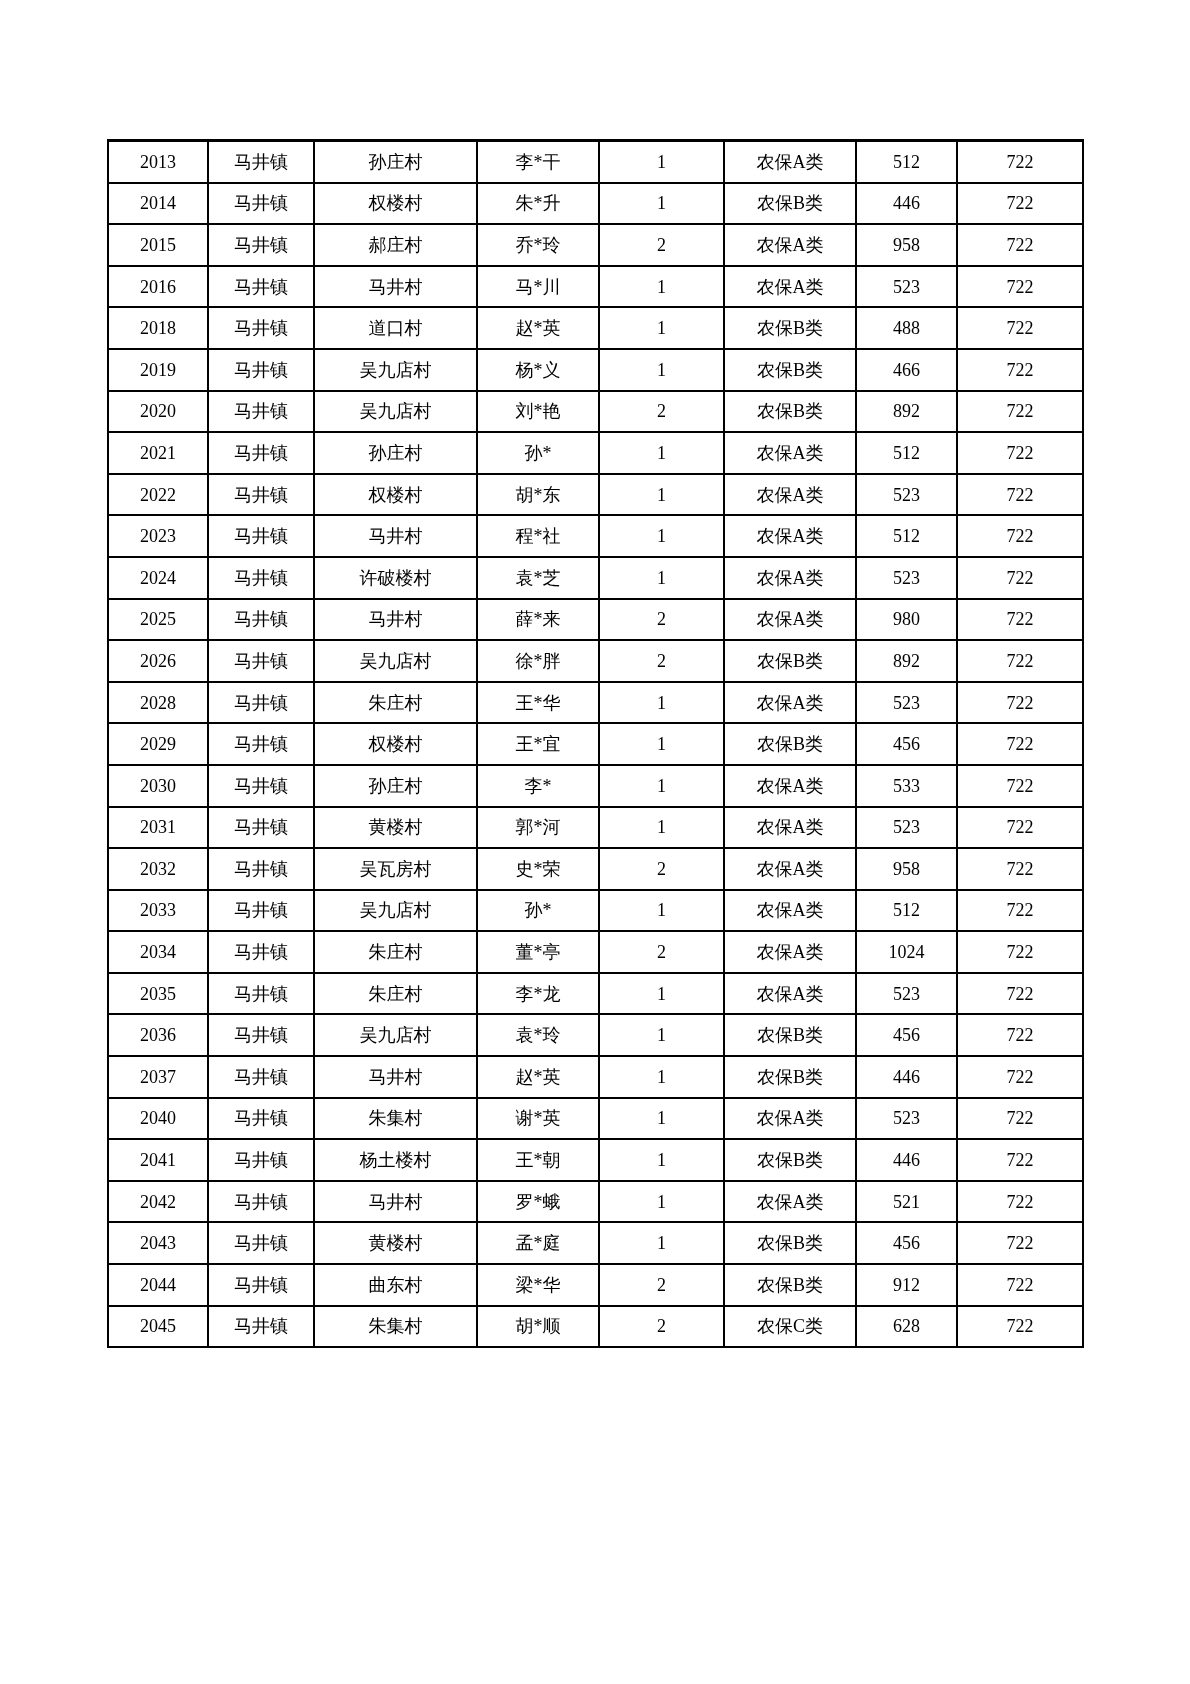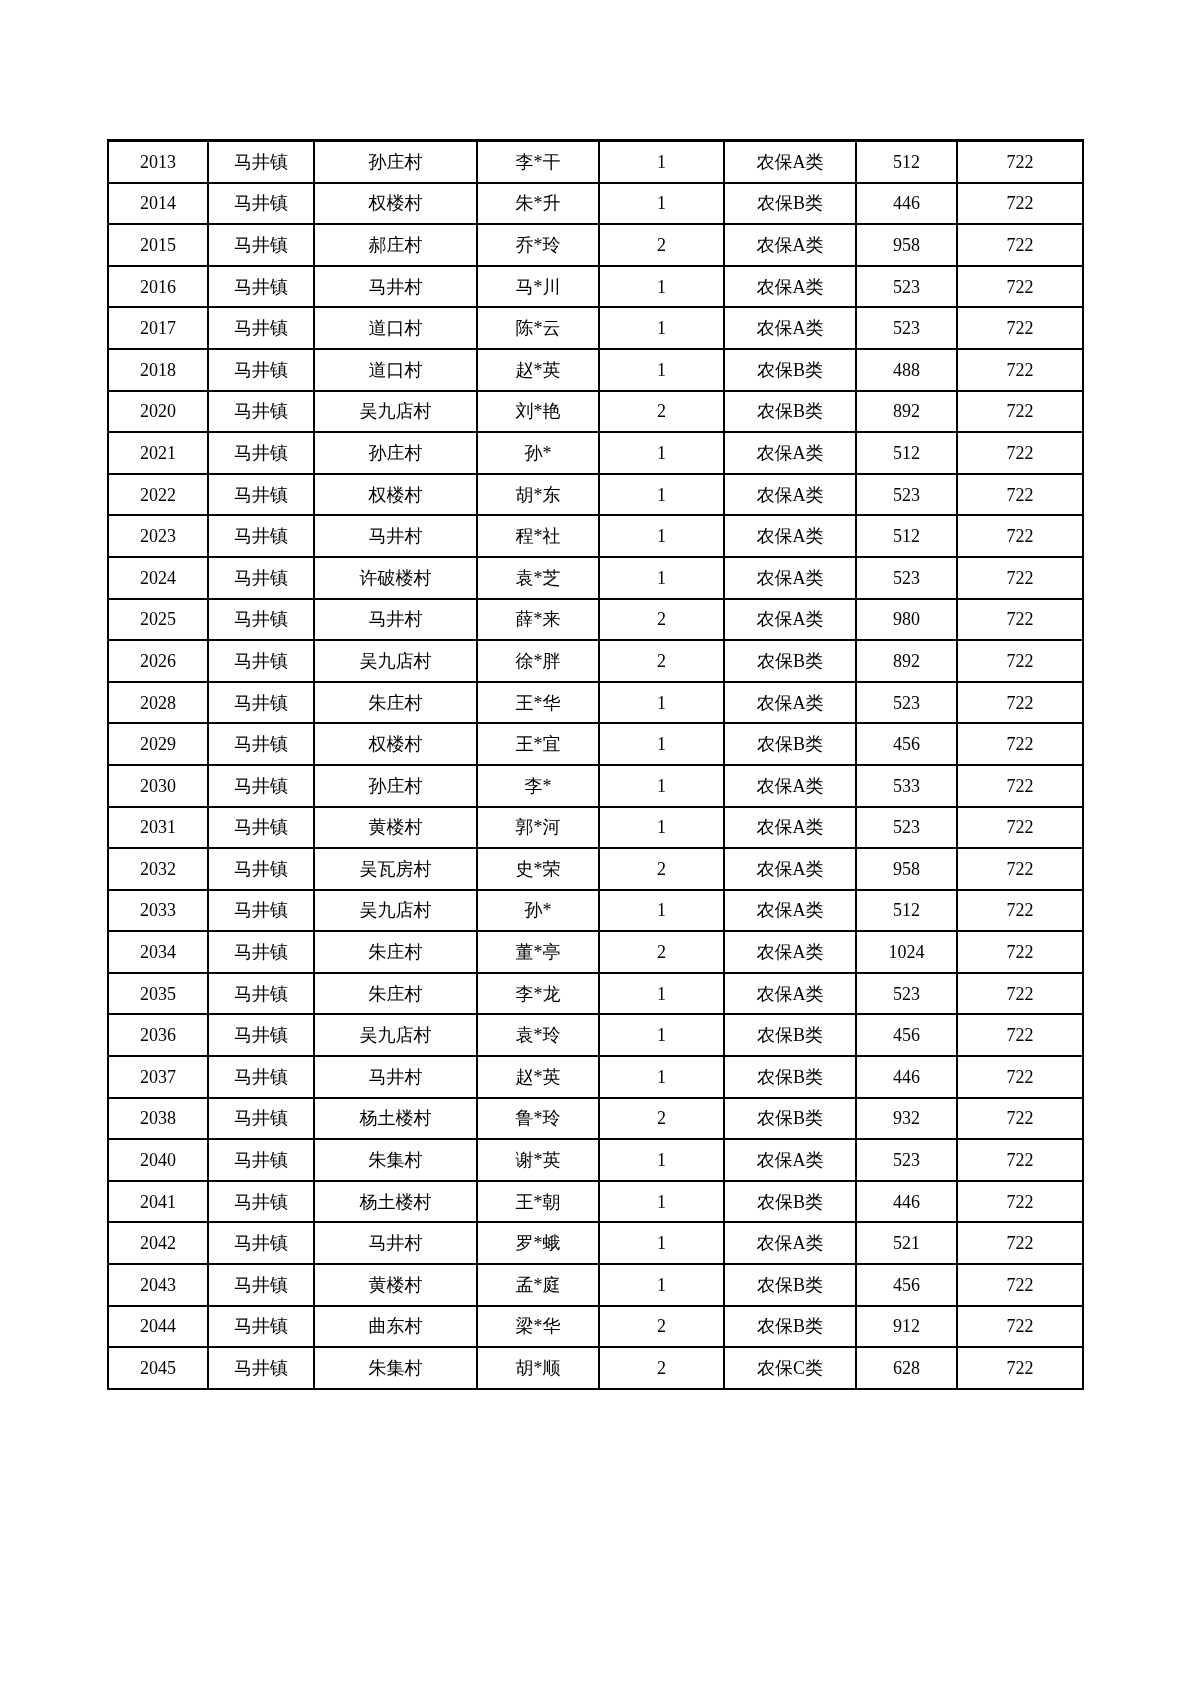--- a/index.html
+++ b/index.html
@@ -103,40 +103,40 @@
           <td>2016</td>
           <td>马井镇</td>
           <td>马井村</td>
           <td>马*川</td>
           <td>1</td>
           <td>农保A类</td>
           <td>523</td>
           <td>722</td>
         </tr>
         <tr>
-          <td>2017</td>
-          <td>马井镇</td>
-          <td>道口村</td>
-          <td>陈*云</td>
-          <td>1</td>
-          <td>农保A类</td>
-          <td>523</td>
-          <td>722</td>
-        </tr>
-        <tr>
           <td>2018</td>
           <td>马井镇</td>
           <td>道口村</td>
           <td>赵*英</td>
           <td>1</td>
           <td>农保B类</td>
           <td>488</td>
           <td>722</td>
         </tr>
         <tr>
+          <td>2019</td>
+          <td>马井镇</td>
+          <td>吴九店村</td>
+          <td>杨*义</td>
+          <td>1</td>
+          <td>农保B类</td>
+          <td>466</td>
+          <td>722</td>
+        </tr>
+        <tr>
           <td>2020</td>
           <td>马井镇</td>
           <td>吴九店村</td>
           <td>刘*艳</td>
           <td>2</td>
           <td>农保B类</td>
           <td>892</td>
           <td>722</td>
         </tr>
         <tr>
@@ -290,30 +290,20 @@
           <td>722</td>
         </tr>
         <tr>
           <td>2037</td>
           <td>马井镇</td>
           <td>马井村</td>
           <td>赵*英</td>
           <td>1</td>
           <td>农保B类</td>
           <td>446</td>
-          <td>722</td>
-        </tr>
-        <tr>
-          <td>2038</td>
-          <td>马井镇</td>
-          <td>杨土楼村</td>
-          <td>鲁*玲</td>
-          <td>2</td>
-          <td>农保B类</td>
-          <td>932</td>
           <td>722</td>
         </tr>
         <tr>
           <td>2040</td>
           <td>马井镇</td>
           <td>朱集村</td>
           <td>谢*英</td>
           <td>1</td>
           <td>农保A类</td>
           <td>523</td>

